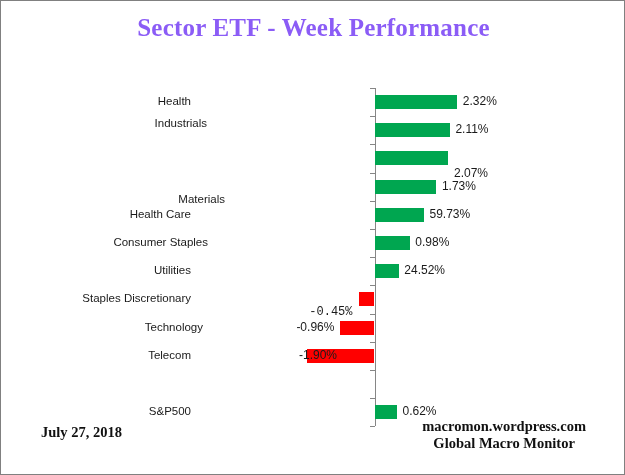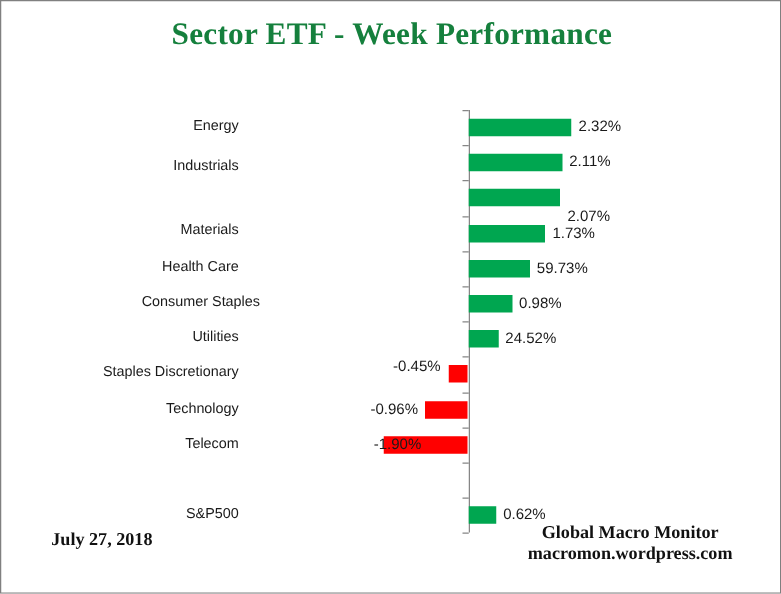--- a/index.html
+++ b/index.html
@@ -24,21 +24,21 @@
   
   #chart-title {
     position: absolute;
     left: 0;
     top: 13px;
     width: 625px;
     text-align: center;
     font-family: "Liberation Serif", serif;
     font-weight: bold;
     font-size: 25px;
-    color: #15803d;
+    color: #8b5cf6;
     letter-spacing: 0.2px;
     white-space: nowrap;
   }
 
   
   #plot-area {
     position: absolute;
     left: 0;
     top: 0;
     width: 625px;
@@ -135,35 +135,35 @@
         <div class="axis-tick" style="left: 368.5px; top: 256.2px;"></div>
         <div class="axis-tick" style="left: 368.5px; top: 284.4px;"></div>
         <div class="axis-tick" style="left: 368.5px; top: 312.6px;"></div>
         <div class="axis-tick" style="left: 368.5px; top: 340.8px;"></div>
         <div class="axis-tick" style="left: 368.5px; top: 369px;"></div>
         <div class="axis-tick" style="left: 368.5px; top: 397.2px;"></div>
         <div class="axis-tick" style="left: 368.5px; top: 425.4px;"></div>
       </div>
     <div id="bars-layer">
         <div class="bar-row" style="top: 87px; height: 28.2px;">
-          <div class="cat-label" style="left: 0px; width: 190px; top: 7.1px;">Energy</div>
+          <div class="cat-label" style="left: 0px; width: 190px; top: 7.1px;">Health</div>
           <div class="bar pos" style="width: 82.36px; top: 7.1px; left: 374px; background: rgb(0, 166, 80);"></div>
           <div class="val-label right" style="top: 6.1px; left: 461.86px;">2.32%</div>
         </div>
         <div class="bar-row" style="top: 115.2px; height: 28.2px;">
-          <div class="cat-label" style="left: 0px; width: 190px; top: 11px;">Industrials</div>
+          <div class="cat-label" style="left: 0px; width: 190px; top: 1px; padding-left: 16px;">Industrials</div>
           <div class="bar pos" style="width: 74.905px; top: 7.1px; left: 374px; background: rgb(0, 166, 80);"></div>
           <div class="val-label right" style="top: 6.1px; left: 454.405px;">2.11%</div>
         </div>
         <div class="bar-row" style="top: 143.4px; height: 28.2px;">
           <div class="bar pos" style="width: 73.485px; top: 7.1px; left: 374px; background: rgb(0, 166, 80);"></div>
           <div class="val-label right" style="top: 6.1px; left: 452.985px; margin-top: 16px;">2.07%</div>
         </div>
         <div class="bar-row" style="top: 171.6px; height: 28.2px;">
-          <div class="cat-label" style="left: 0px; width: 190px; top: 5px;">Materials</div>
+          <div class="cat-label" style="left: 0px; width: 190px; top: 20px; padding-left: 34px;">Materials</div>
           <div class="bar pos" style="width: 61.415px; top: 7.1px; left: 374px; background: rgb(0, 166, 80);"></div>
           <div class="val-label right" style="top: 6.1px; left: 440.915px;">1.73%</div>
         </div>
         <div class="bar-row" style="top: 199.8px; height: 28.2px;">
           <div class="cat-label" style="left: 0px; width: 190px; top: 7.1px;">Health Care</div>
           <div class="bar pos" style="width: 48.99px; top: 7.1px; left: 374px; background: rgb(0, 166, 80);"></div>
           <div class="val-label right" style="top: 6.1px; left: 428.49px;">59.73%</div>
         </div>
         <div class="bar-row" style="top: 228px; height: 28.2px;">
           <div class="cat-label" style="left: 17px; width: 190px; top: 7.1px;">Consumer Staples</div>
@@ -171,41 +171,41 @@
           <div class="val-label right" style="top: 6.1px; left: 414.29px;">0.98%</div>
         </div>
         <div class="bar-row" style="top: 256.2px; height: 28.2px;">
           <div class="cat-label" style="left: 0px; width: 190px; top: 7.1px;">Utilities</div>
           <div class="bar pos" style="width: 23.785px; top: 7.1px; left: 374px; background: rgb(0, 166, 80);"></div>
           <div class="val-label right" style="top: 6.1px; left: 403.285px;">24.52%</div>
         </div>
         <div class="bar-row" style="top: 284.4px; height: 28.2px;">
           <div class="cat-label" style="left: 0px; width: 190px; top: 7.1px;">Staples Discretionary</div>
           <div class="bar neg" style="width: 15.975px; top: 7.1px; left: 357.525px; background: rgb(255, 0, 0);"></div>
-          <div class="val-label left" style="top: 1px; left: 0px; width: 351.525px;">-0.45%</div>
+          <div class="val-label left" style="top: 20px; left: 0px; width: 351.525px; font-family: Liberation Mono, monospace;">-0.45%</div>
         </div>
         <div class="bar-row" style="top: 312.6px; height: 28.2px;">
-          <div class="cat-label" style="left: 0px; width: 190px; top: 7.1px;">Technology</div>
+          <div class="cat-label" style="left: 0px; width: 190px; top: 7.1px; padding-left: 12px;">Technology</div>
           <div class="bar neg" style="width: 34.08px; top: 7.1px; left: 339.42px; background: rgb(255, 0, 0);"></div>
           <div class="val-label left" style="top: 6.1px; left: 0px; width: 333.42px;">-0.96%</div>
         </div>
         <div class="bar-row" style="top: 340.8px; height: 28.2px;">
           <div class="cat-label" style="left: 0px; width: 190px; top: 7.1px;">Telecom</div>
           <div class="bar neg" style="width: 67.45px; top: 7.1px; left: 306.05px; background: rgb(255, 0, 0);"></div>
           <div class="val-label left" style="top: 6.1px; left: 0px; width: 300.05px; margin-left: 36px;">-1.90%</div>
         </div>
         <div class="bar-row" style="top: 369px; height: 28.2px;"></div>
         <div class="bar-row" style="top: 397.2px; height: 28.2px;">
           <div class="cat-label" style="left: 0px; width: 190px; top: 7.1px;">S&amp;P500</div>
           <div class="bar pos" style="width: 22.01px; top: 7.1px; left: 374px; background: rgb(0, 166, 80);"></div>
           <div class="val-label right" style="top: 6.1px; left: 401.51px;">0.62%</div>
         </div>
       </div>
   </div>
 
   <div id="footer-date">July 27, 2018</div>
 
   <div id="footer-credit">
+    <div>macromon.wordpress.com</div>
     <div>Global Macro Monitor</div>
-    <div>macromon.wordpress.com</div>
   </div>
 
 </div>
 
 </body></html>

